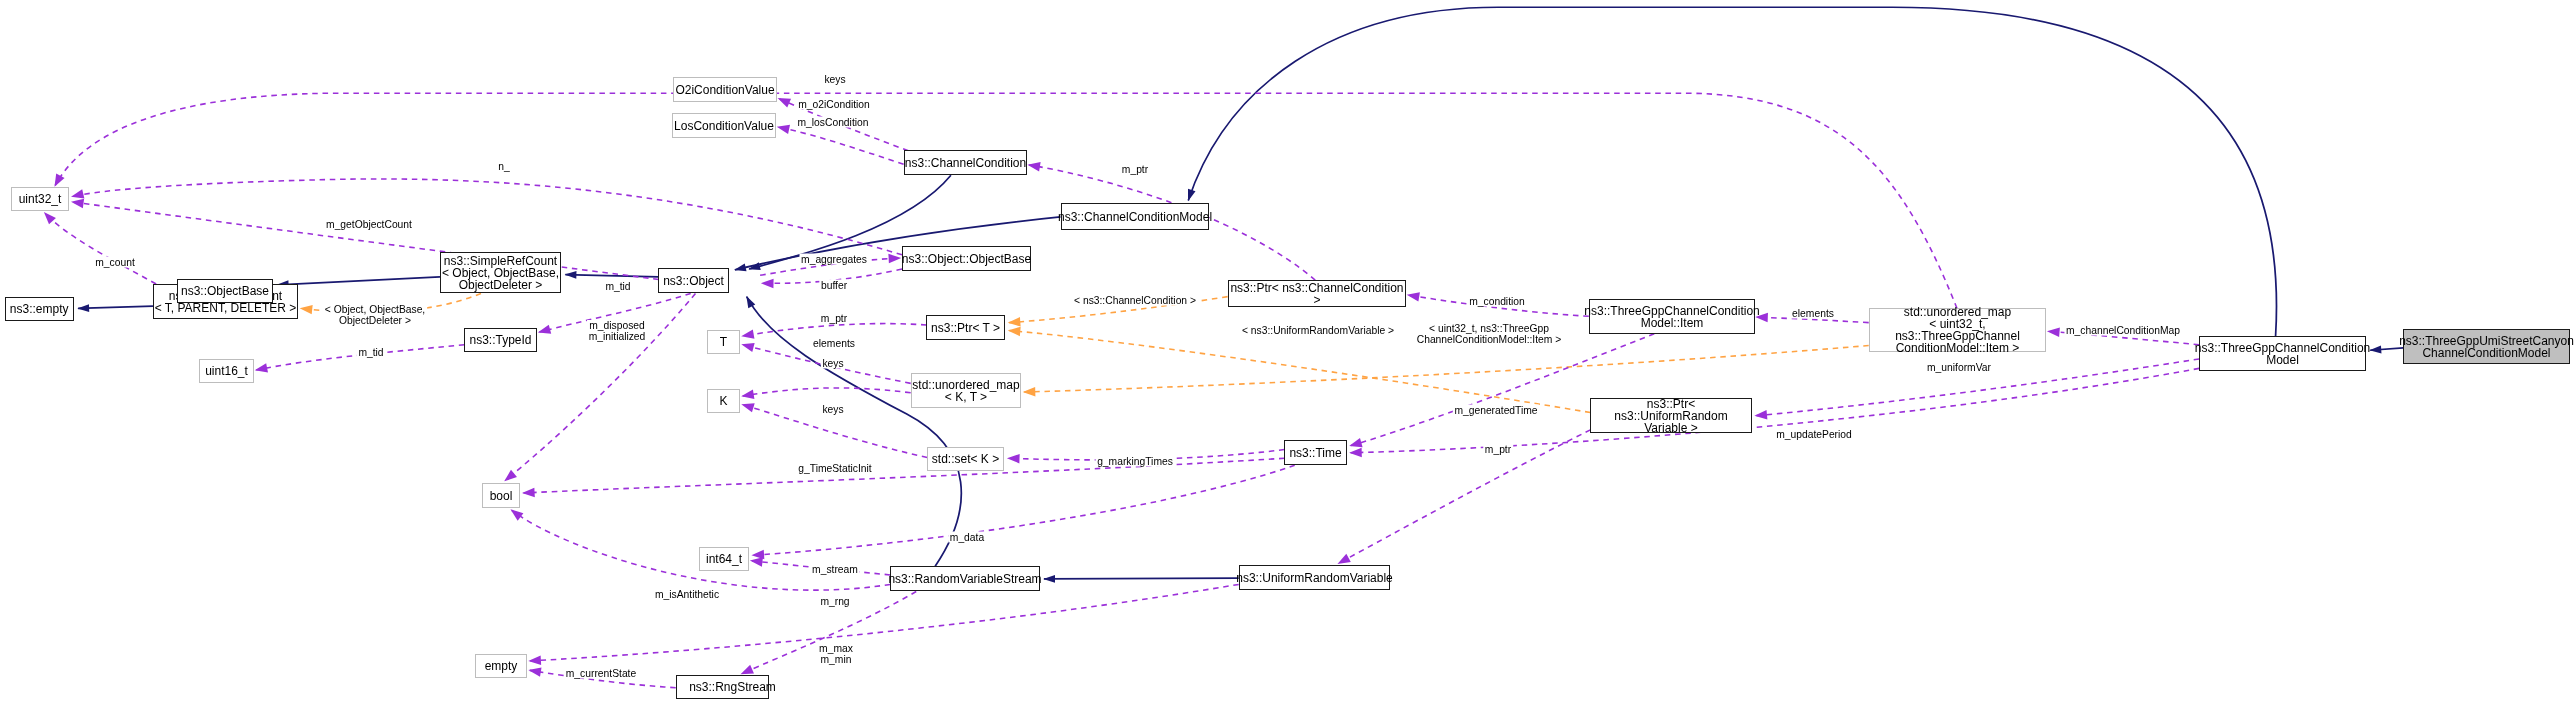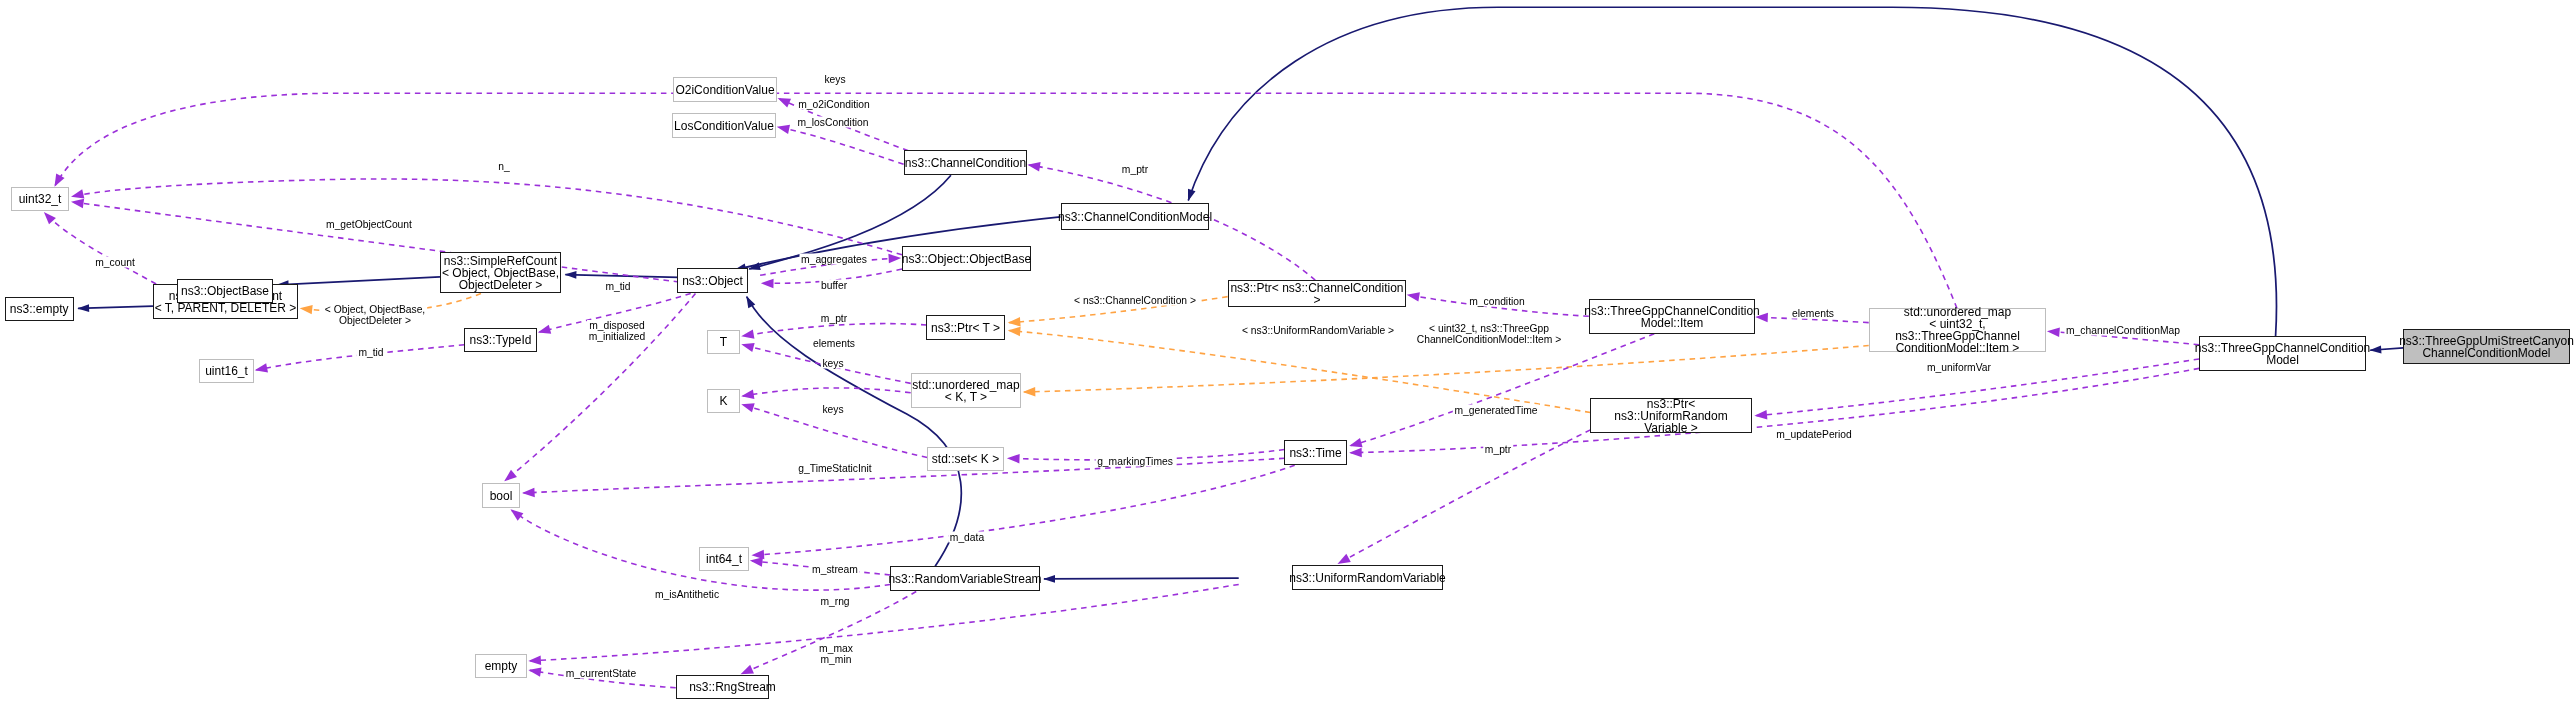--- a/index.html
+++ b/index.html
@@ -140,21 +140,21 @@
         <div>uint16_t</div>
       </div>
       <div class="node cls" style="left: 464px; top: 328px; width: 73px; height: 24px;">
         <div>ns3::TypeId</div>
       </div>
       <div class="node cls" style="left: 440px; top: 252px; width: 121px; height: 41px;">
         <div>ns3::SimpleRefCount</div>
         <div>&lt; Object, ObjectBase,</div>
         <div>ObjectDeleter &gt;</div>
       </div>
-      <div class="node cls" style="left: 677px; top: 268px; width: 71px; height: 25px; align-items: center;">
+      <div class="node cls" style="left: 658px; top: 268px; width: 71px; height: 25px; align-items: center;">
         <div>ns3::Object</div>
       </div>
       <div class="node ext" style="left: 673px; top: 77px; width: 104px; height: 25px;">
         <div>O2iConditionValue</div>
       </div>
       <div class="node ext" style="left: 672px; top: 113px; width: 104px; height: 25px;">
         <div>LosConditionValue</div>
       </div>
       <div class="node cls" style="left: 904px; top: 150px; width: 123px; height: 25px;">
         <div>ns3::ChannelCondition</div>
@@ -186,21 +186,21 @@
       </div>
       <div class="node ext" style="left: 482px; top: 483px; width: 38px; height: 25px;">
         <div>bool</div>
       </div>
       <div class="node ext" style="left: 699px; top: 547px; width: 50px; height: 24px;">
         <div>int64_t</div>
       </div>
       <div class="node cls" style="left: 890px; top: 566px; width: 150px; height: 25px;">
         <div>ns3::RandomVariableStream</div>
       </div>
-      <div class="node cls" style="left: 1292px; top: 565px; width: 151px; height: 25px;">
+      <div class="node cls" style="left: 1239px; top: 565px; width: 151px; height: 25px;">
         <div>ns3::UniformRandomVariable</div>
       </div>
       <div class="node ext" style="left: 475px; top: 654px; width: 52px; height: 24px;">
         <div>empty</div>
       </div>
       <div class="node cls" style="left: 676px; top: 675px; width: 93px; height: 24px; padding-left: 20px;">
         <div>ns3::RngStream</div>
       </div>
       <div class="node cls" style="left: 1589px; top: 299px; width: 166px; height: 35px;">
         <div>ns3::ThreeGppChannelCondition</div>

